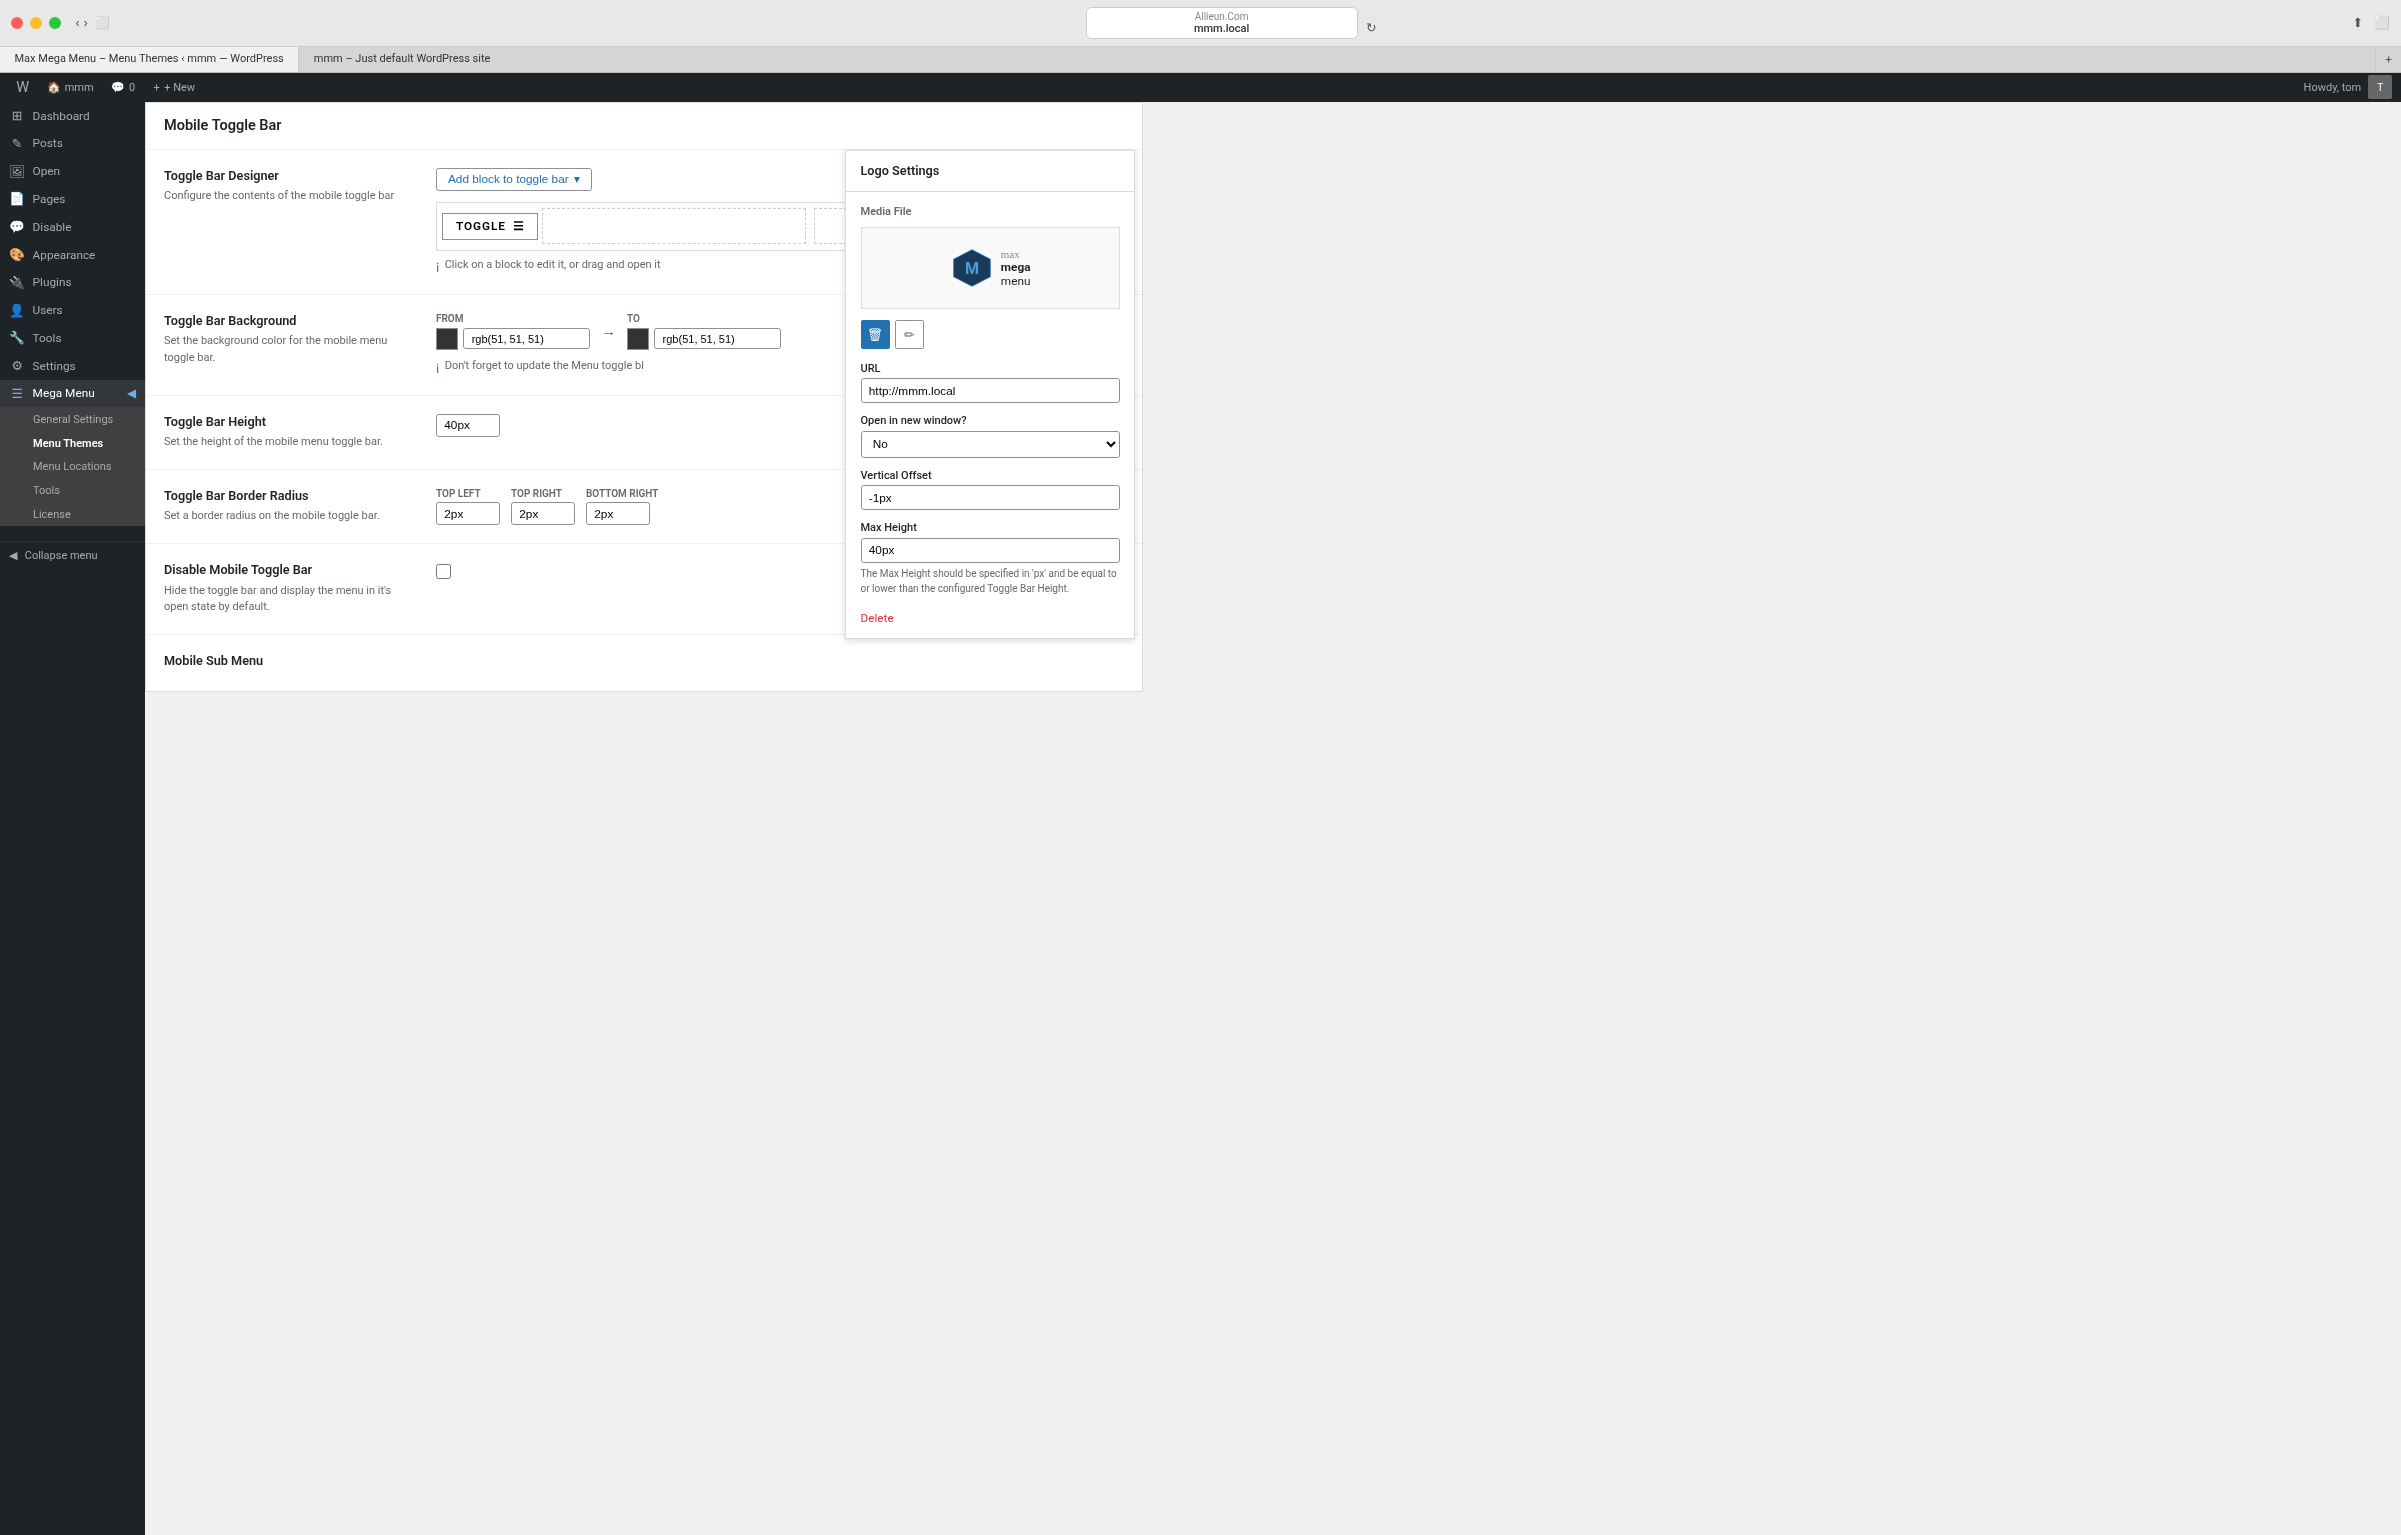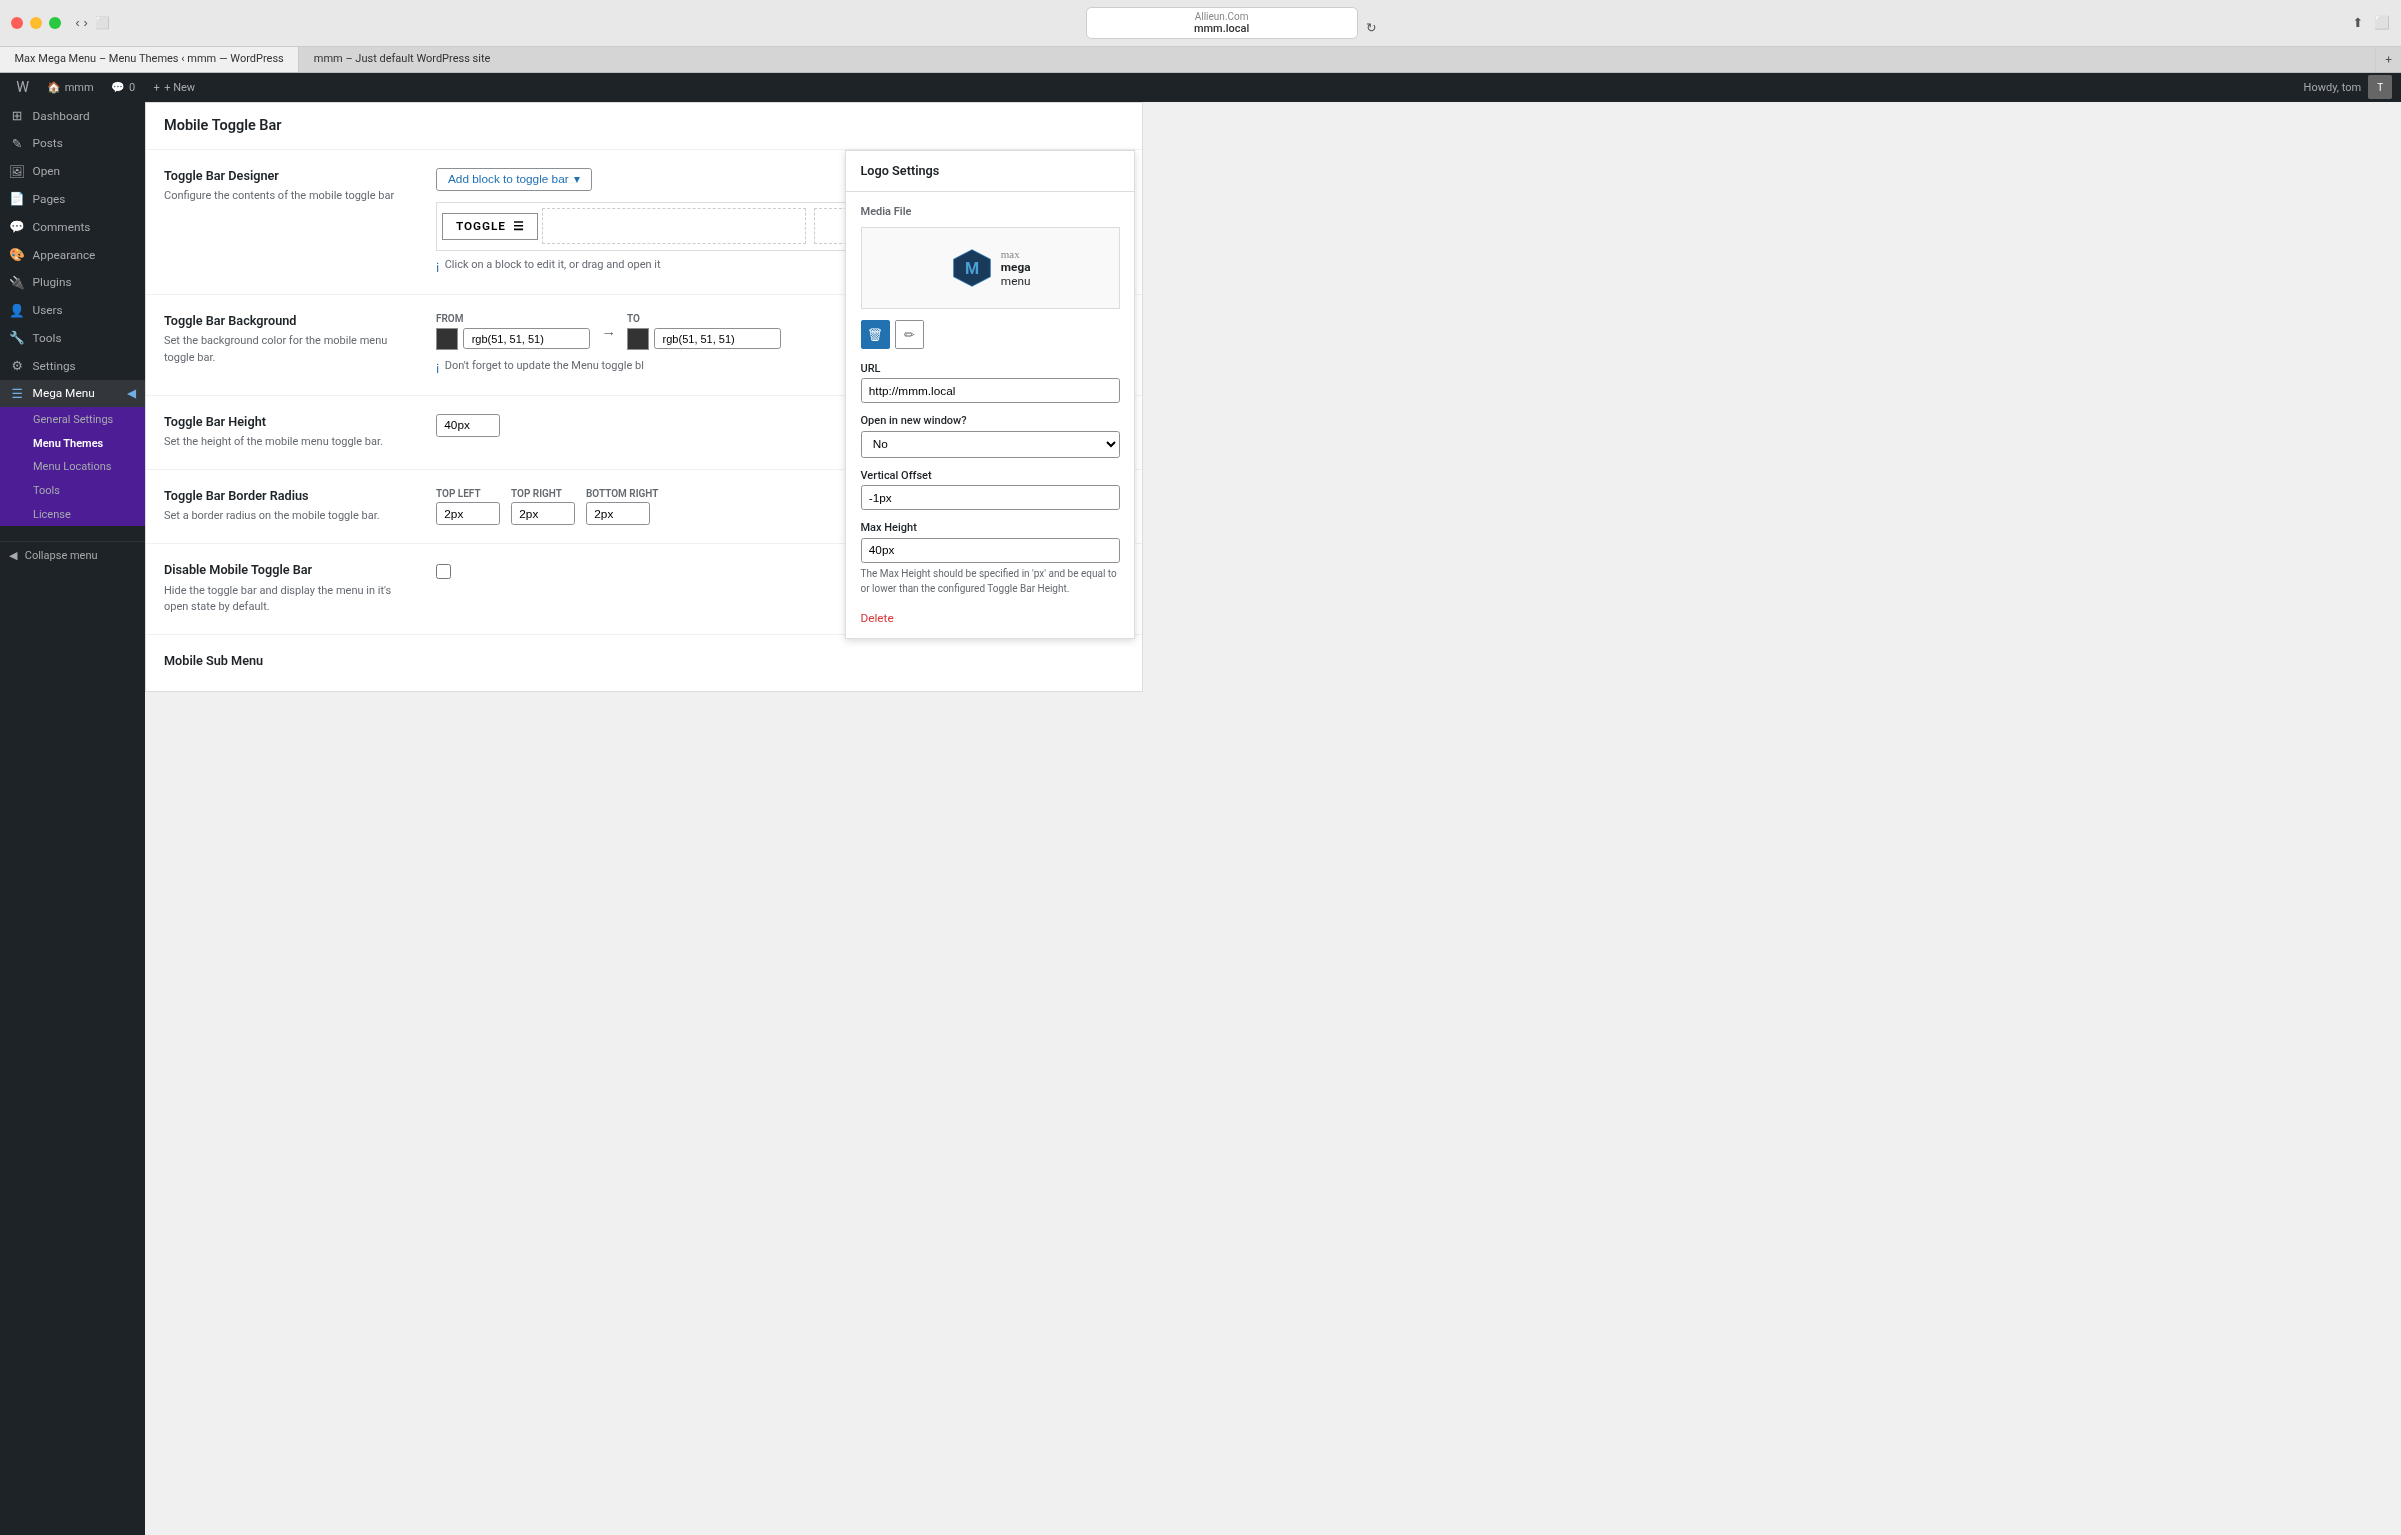--- a/index.html
+++ b/index.html
@@ -39,21 +39,21 @@
     .new-btn { display: flex; align-items: center; gap: 2.7px; }
 
     
     .wp-layout { display: flex; height: calc(100vh - 78px); overflow: hidden; }
 
     
     .sidebar { width: 145px; background: #1d2327; flex-shrink: 0; overflow-y: auto; }
     .sidebar-item { display: flex; align-items: center; gap: 7.3px; padding: 6.4px 9px; cursor: pointer; color: #a7aaad; font-size: 11.8px; }
     .sidebar-item.active-parent { background: #33373c; color: white; }
     .sidebar-icon { width: 16.3px; text-align: center; font-size: 12.7px; flex-shrink: 0; }
-    .sidebar-submenu { background: #4c1d95; }
+    .sidebar-submenu { background: #404040; }
     .sidebar-submenu-item { padding: 5.4px 9px 5.4px 33px; cursor: pointer; color: #a7aaad; font-size: 11px; }
     .sidebar-submenu-item.active { color: white; font-weight: 600; }
     .collapse-menu { display: flex; align-items: center; gap: 7.3px; padding: 7.3px 9px; cursor: pointer; color: #a7aaad; font-size: 11px; border-top: 0.9px solid #2c3338; margin-top: auto; }
 
     
     .main-content { flex: 1; overflow-y: auto; background: #f0f0f1; position: relative; }
     .content-area { padding: 0; max-width: 998px; }
 
     
     .section { background: white; border: 0.9px solid #dcdcde; margin-bottom: 0; }
@@ -186,21 +186,21 @@
     <div class="sidebar-item">
       <span class="sidebar-icon">🖼</span>
       <span>Open</span>
     </div>
     <div class="sidebar-item">
       <span class="sidebar-icon">📄</span>
       <span>Pages</span>
     </div>
     <div class="sidebar-item">
       <span class="sidebar-icon">💬</span>
-      <span>Comments</span>
+      <span>Disable</span>
     </div>
     <div class="sidebar-item">
       <span class="sidebar-icon">🎨</span>
       <span>Appearance</span>
     </div>
     <div class="sidebar-item">
       <span class="sidebar-icon">🔌</span>
       <span>Plugins</span>
     </div>
     <div class="sidebar-item">

